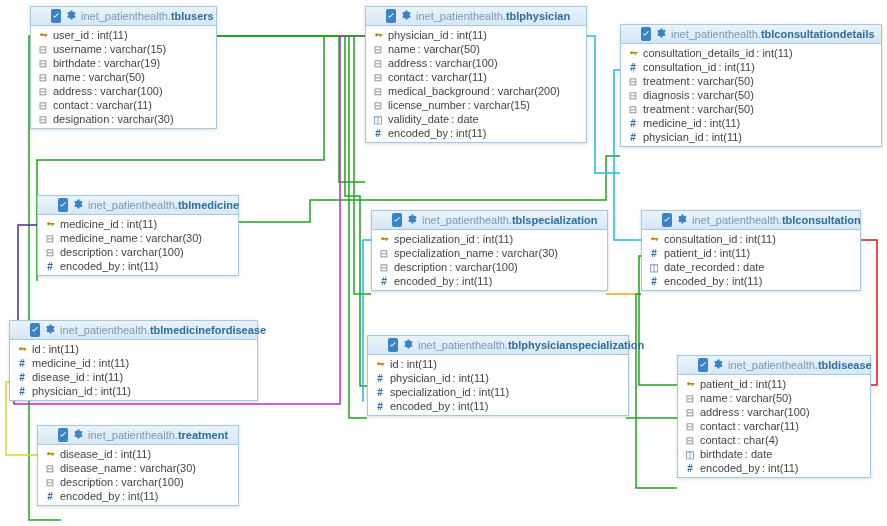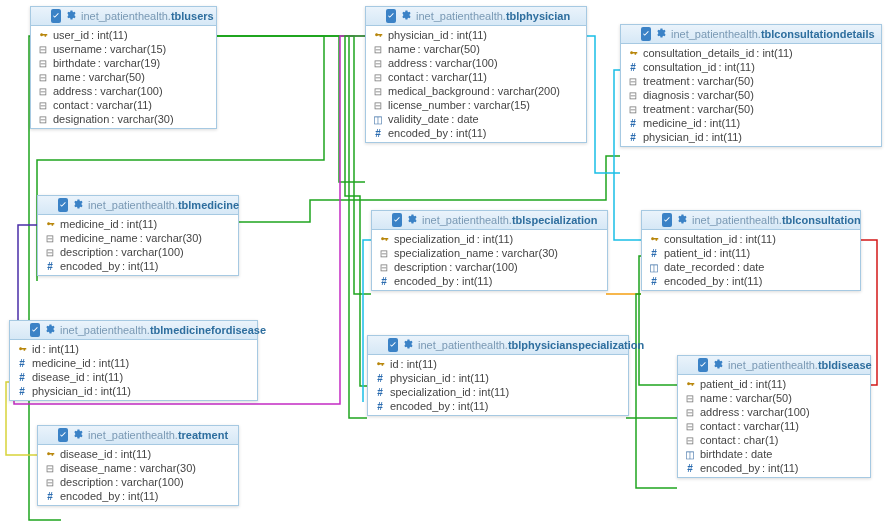--- a/index.html
+++ b/index.html
@@ -623,21 +623,21 @@
             <span class="txt">⊟</span>
           </span>
           <span>contact</span>
           <span style="margin-left:2px"> : varchar(11)</span>
         </div>
         <div class="row">
           <span class="glyph">
             <span class="txt">⊟</span>
           </span>
           <span>contact</span>
-          <span style="margin-left:2px"> : char(1)</span>
+          <span style="margin-left:2px"> : char(4)</span>
         </div>
         <div class="row">
           <span class="glyph">
             <span class="date">◫</span>
           </span>
           <span>birthdate</span>
           <span style="margin-left:2px"> : date</span>
         </div>
         <div class="row">
           <span class="glyph">

